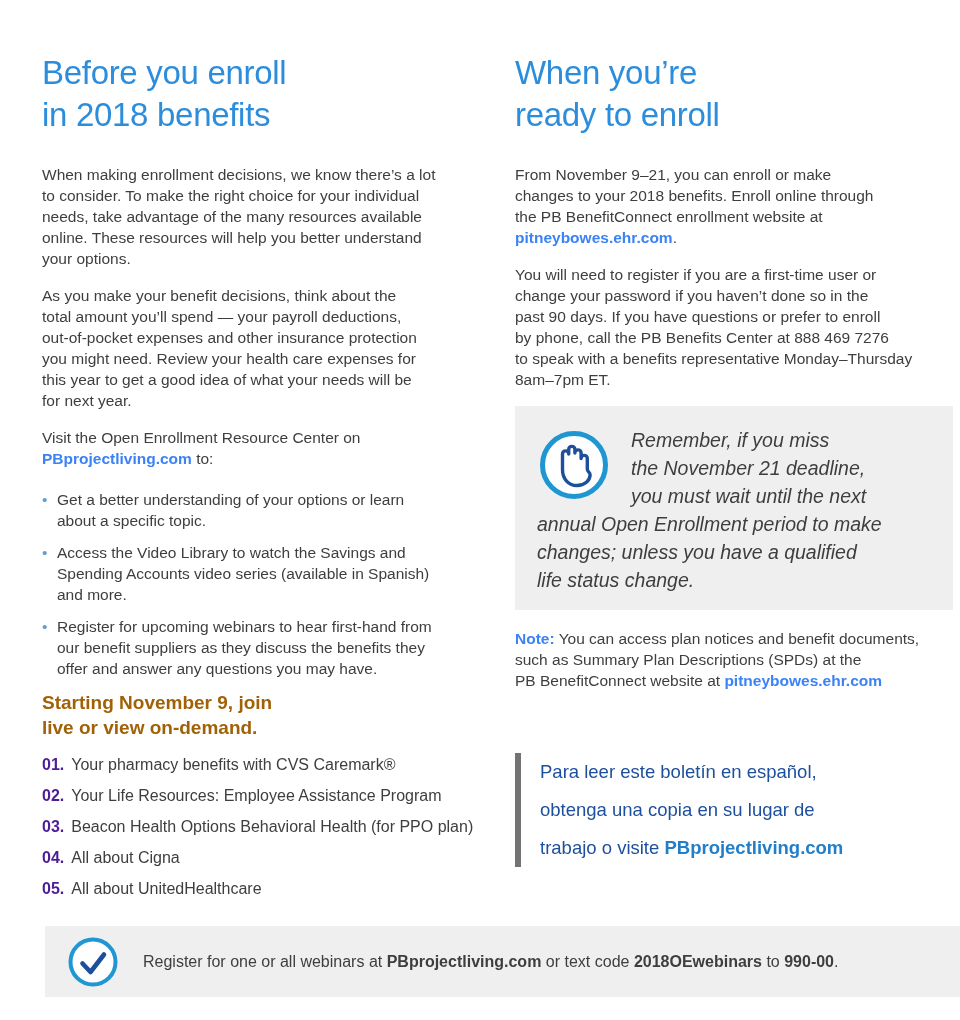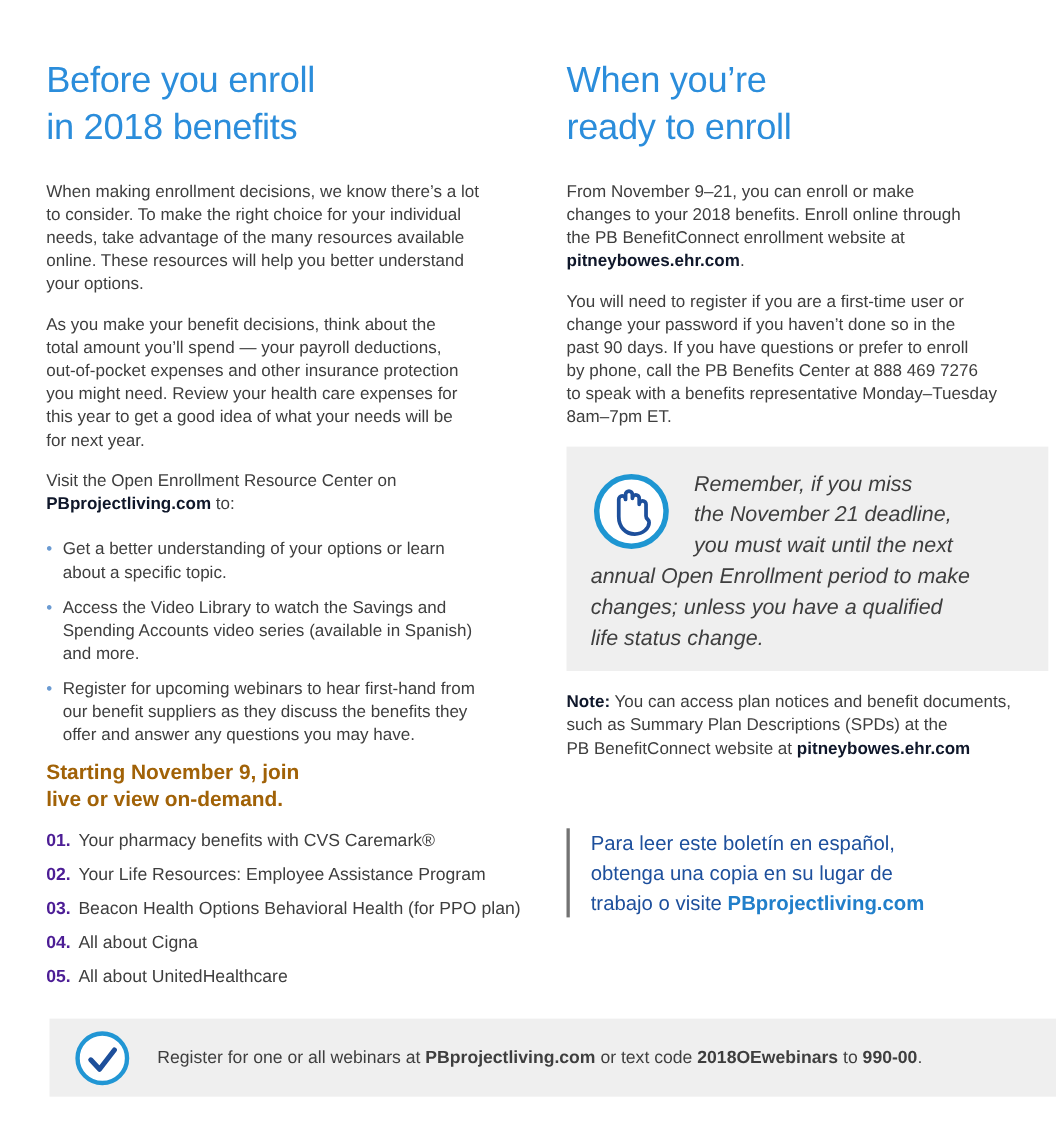--- a/index.html
+++ b/index.html
@@ -20,21 +20,21 @@
   .heading {
     font-size: 33px; line-height: 42px; font-weight: 400;
     color: #2b8ddb; letter-spacing: -0.3px;
     margin: 0 0 28px 0; white-space: pre-line;
   }
 
   .body-text {
     font-size: 15.5px; line-height: 21px;
     margin: 0 0 16px 0; white-space: pre-line; color: #3e3e3e;
   }
-  .bold-link { font-weight: 700; color: #0f172a; }
+  .bold-link { font-weight: 700; color: #3b82f6; }
 
   .bullets { margin: 20px 0 0 0; }
   .bullet { display: flex; font-size: 15.5px; line-height: 21px; margin-bottom: 11px; }
   .bullet .dot { color: #6b9bd2; width: 15px; flex: none; }
   .bullet .txt { white-space: pre-line; }
 
   .subheading {
     font-size: 19px; line-height: 25px; font-weight: 700;
     color: #a16207; margin: 0 0 14px 0; white-space: pre-line;
   }
@@ -48,22 +48,22 @@
   }
   .hand-wrap { float: left; width: 74px; height: 74px; margin: 2px 20px 4px 0; }
   .hand-wrap svg { display: block; width: 74px; height: 74px; }
   .reminder-text {
     font-size: 19.5px; line-height: 28px; color: #3e3e3e; white-space: pre-line;
   }
 
   .note { margin: 18px 0 0 0; }
 
   .spanish {
-    margin-top: 62px; border-left: 3px solid #737373; padding-left: 19px;
-    font-size: 18.5px; line-height: 27px; color: #1d4f9c; white-space: pre-line;
+    margin-top: 62px; border-left: 6px solid #737373; padding-left: 19px;
+    font-size: 18.5px; line-height: 38px; color: #1d4f9c; white-space: pre-line;
   }
   .spanish .site { color: #217fca; font-weight: 700; }
 
   .footer-bar {
     position: absolute; left: 45px; top: 926px; width: 937px; height: 71px;
     background: #efefef; display: flex; align-items: center;
     padding: 0 20px 0 22px;
   }
   .check-wrap { width: 52px; height: 52px; flex: none; margin-right: 24px; }
   .check-wrap svg { display: block; width: 52px; height: 52px; }
@@ -150,21 +150,21 @@
 
       <p class="body-text"><span>From November 9–21, you can enroll or make
 changes to your 2018 benefits. Enroll online through
 the PB BenefitConnect enrollment website at
 </span><span class="bold-link">pitneybowes.ehr.com</span><span>.</span></p>
 
       <p class="body-text">You will need to register if you are a first-time user or
 change your password if you haven’t done so in the
 past 90 days. If you have questions or prefer to enroll
 by phone, call the PB Benefits Center at 888 469 7276
-to speak with a benefits representative Monday–Tuesday
+to speak with a benefits representative Monday–Thursday
 8am–7pm ET.</p>
 
       <div class="reminder-box">
         <span class="hand-wrap">
           <svg viewBox="0 0 74 74" aria-hidden="true">
             <circle cx="37" cy="37" r="31.5" fill="#ffffff" stroke="#1e96d2" stroke-width="5"></circle>
             <path fill="#ffffff" stroke="#1d4f9b" stroke-width="3.4" stroke-linecap="round" stroke-linejoin="round" d="M25.5 41 V26 a3.1 3.1 0 0 1 6.2 0 v-4.5 a3.1 3.1 0 0 1 6.2 0 v3.5 a3.1 3.1 0 0 1 6.2 0 v5.5 a3.1 3.1 0 0 1 6.2 0 v10.5 c0 3.5 2.8 2.6 2.8 6 0 5.2 -5.5 10.5 -13 10.5 -8.6 0 -14.6 -6.6 -14.6 -16 z"></path>
           </svg>
         </span>
         <div class="reminder-text">Remember, if you miss

